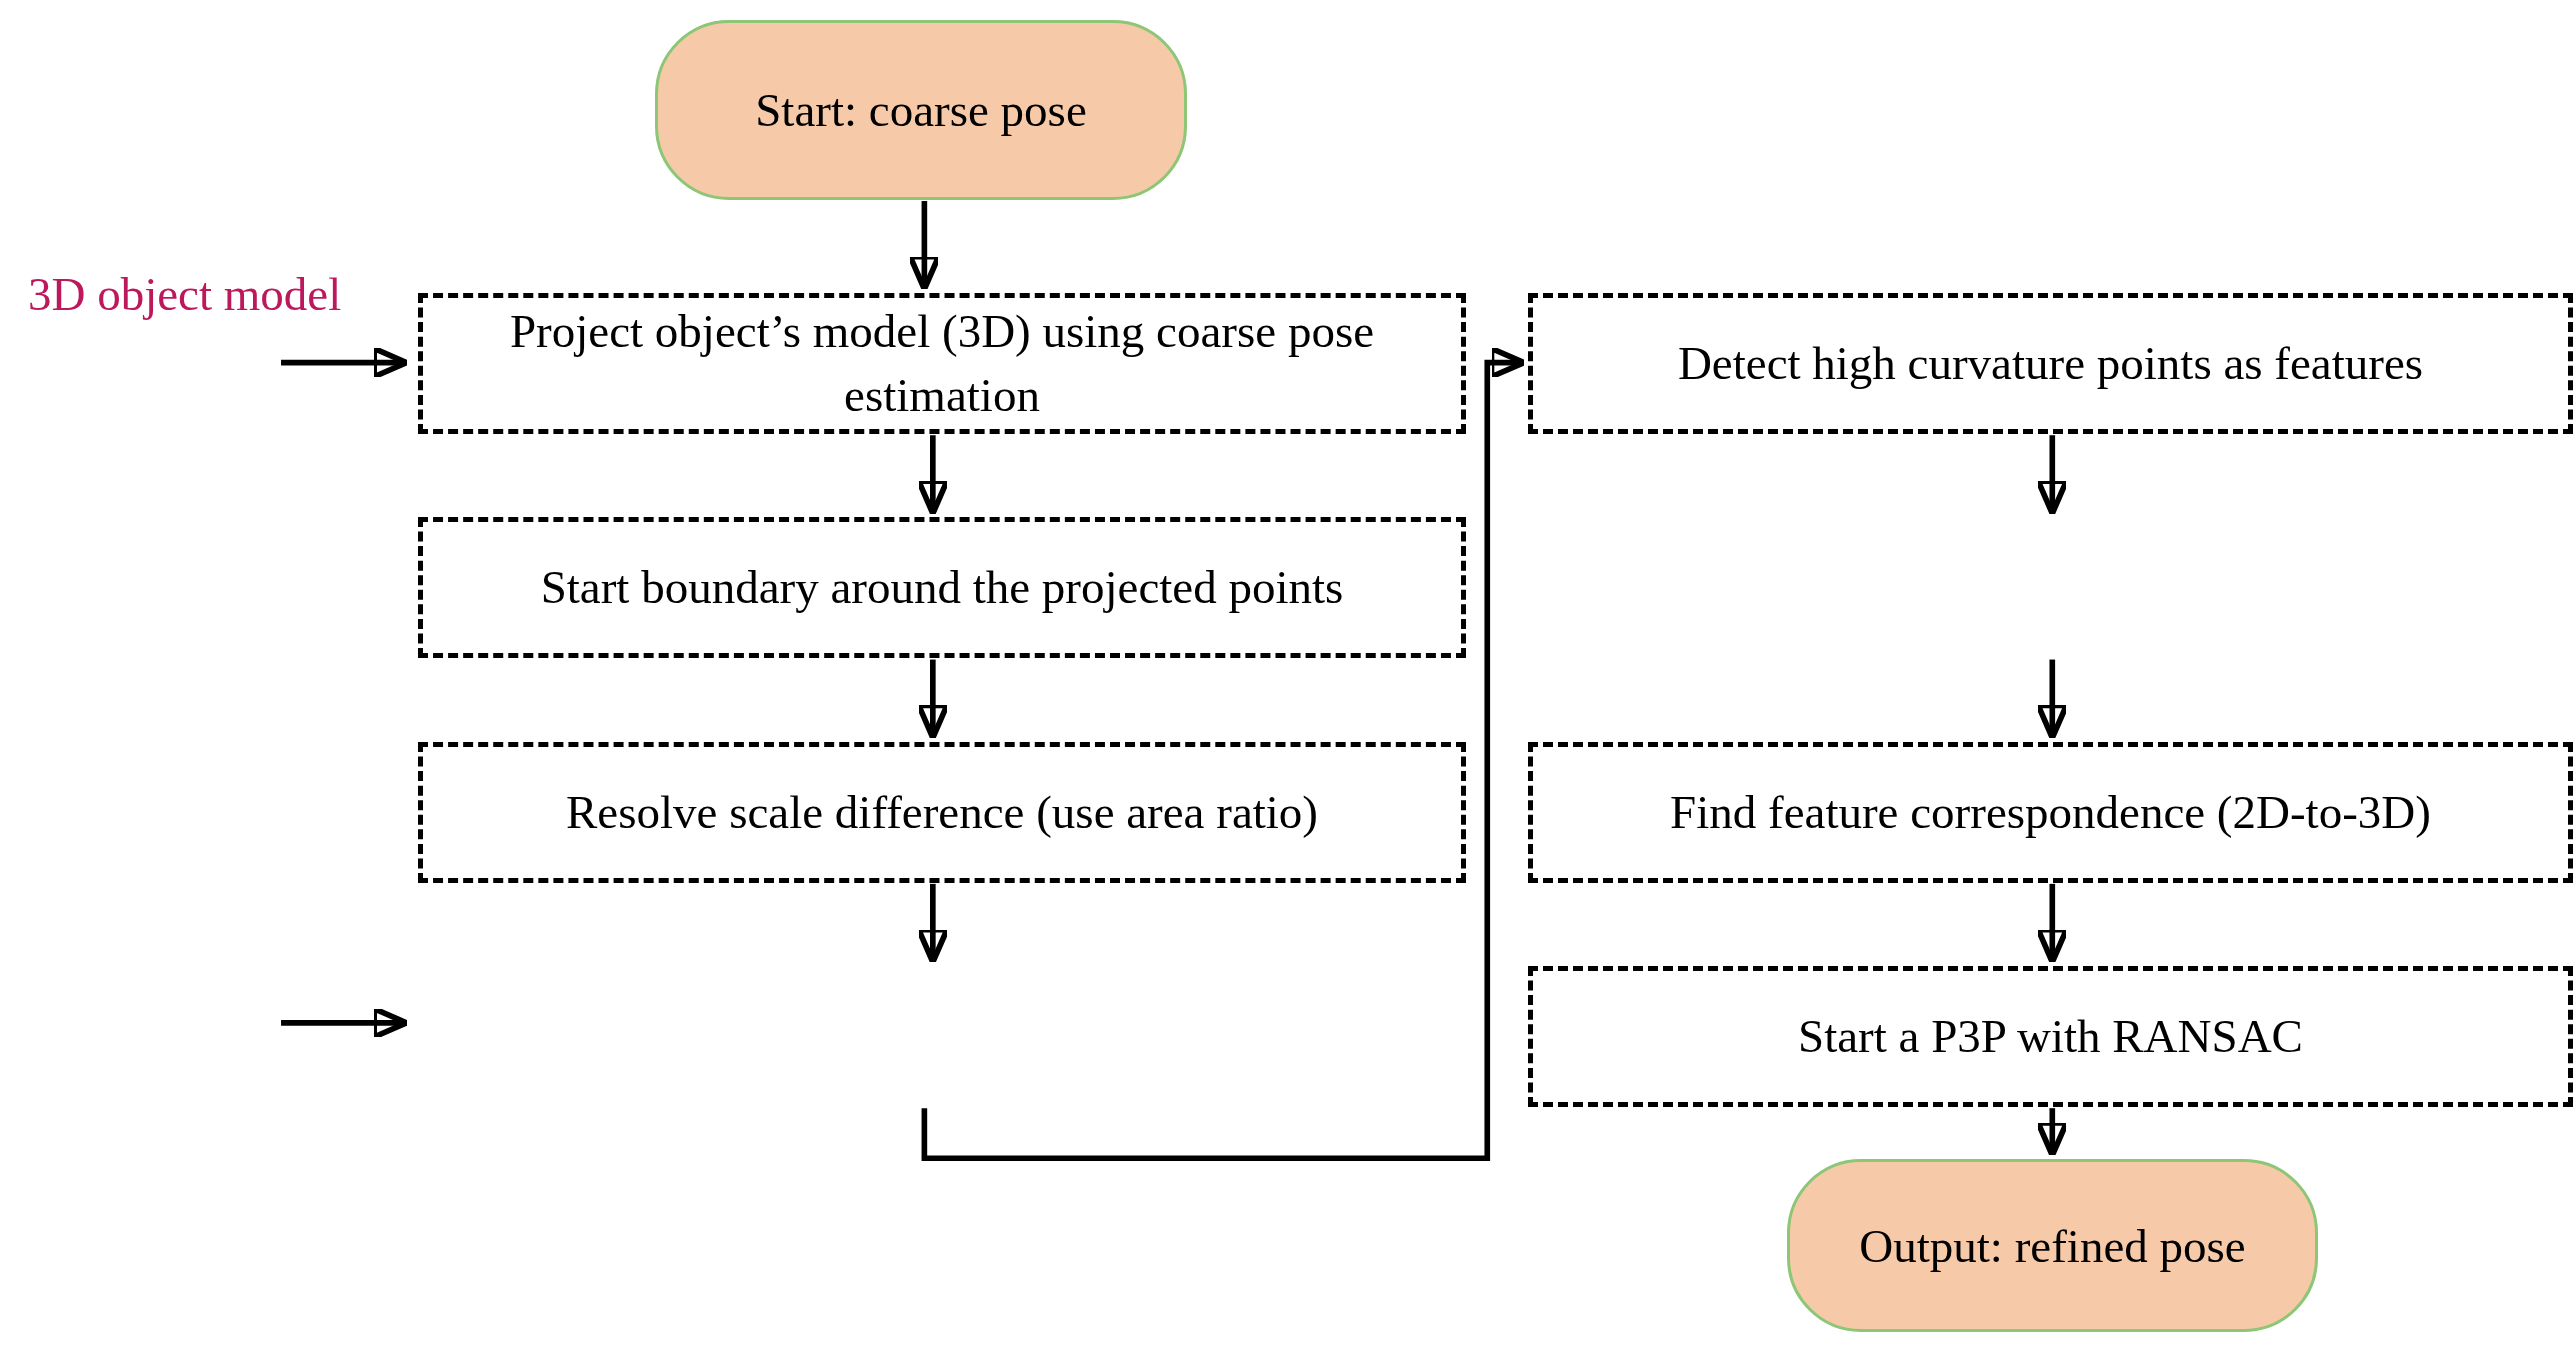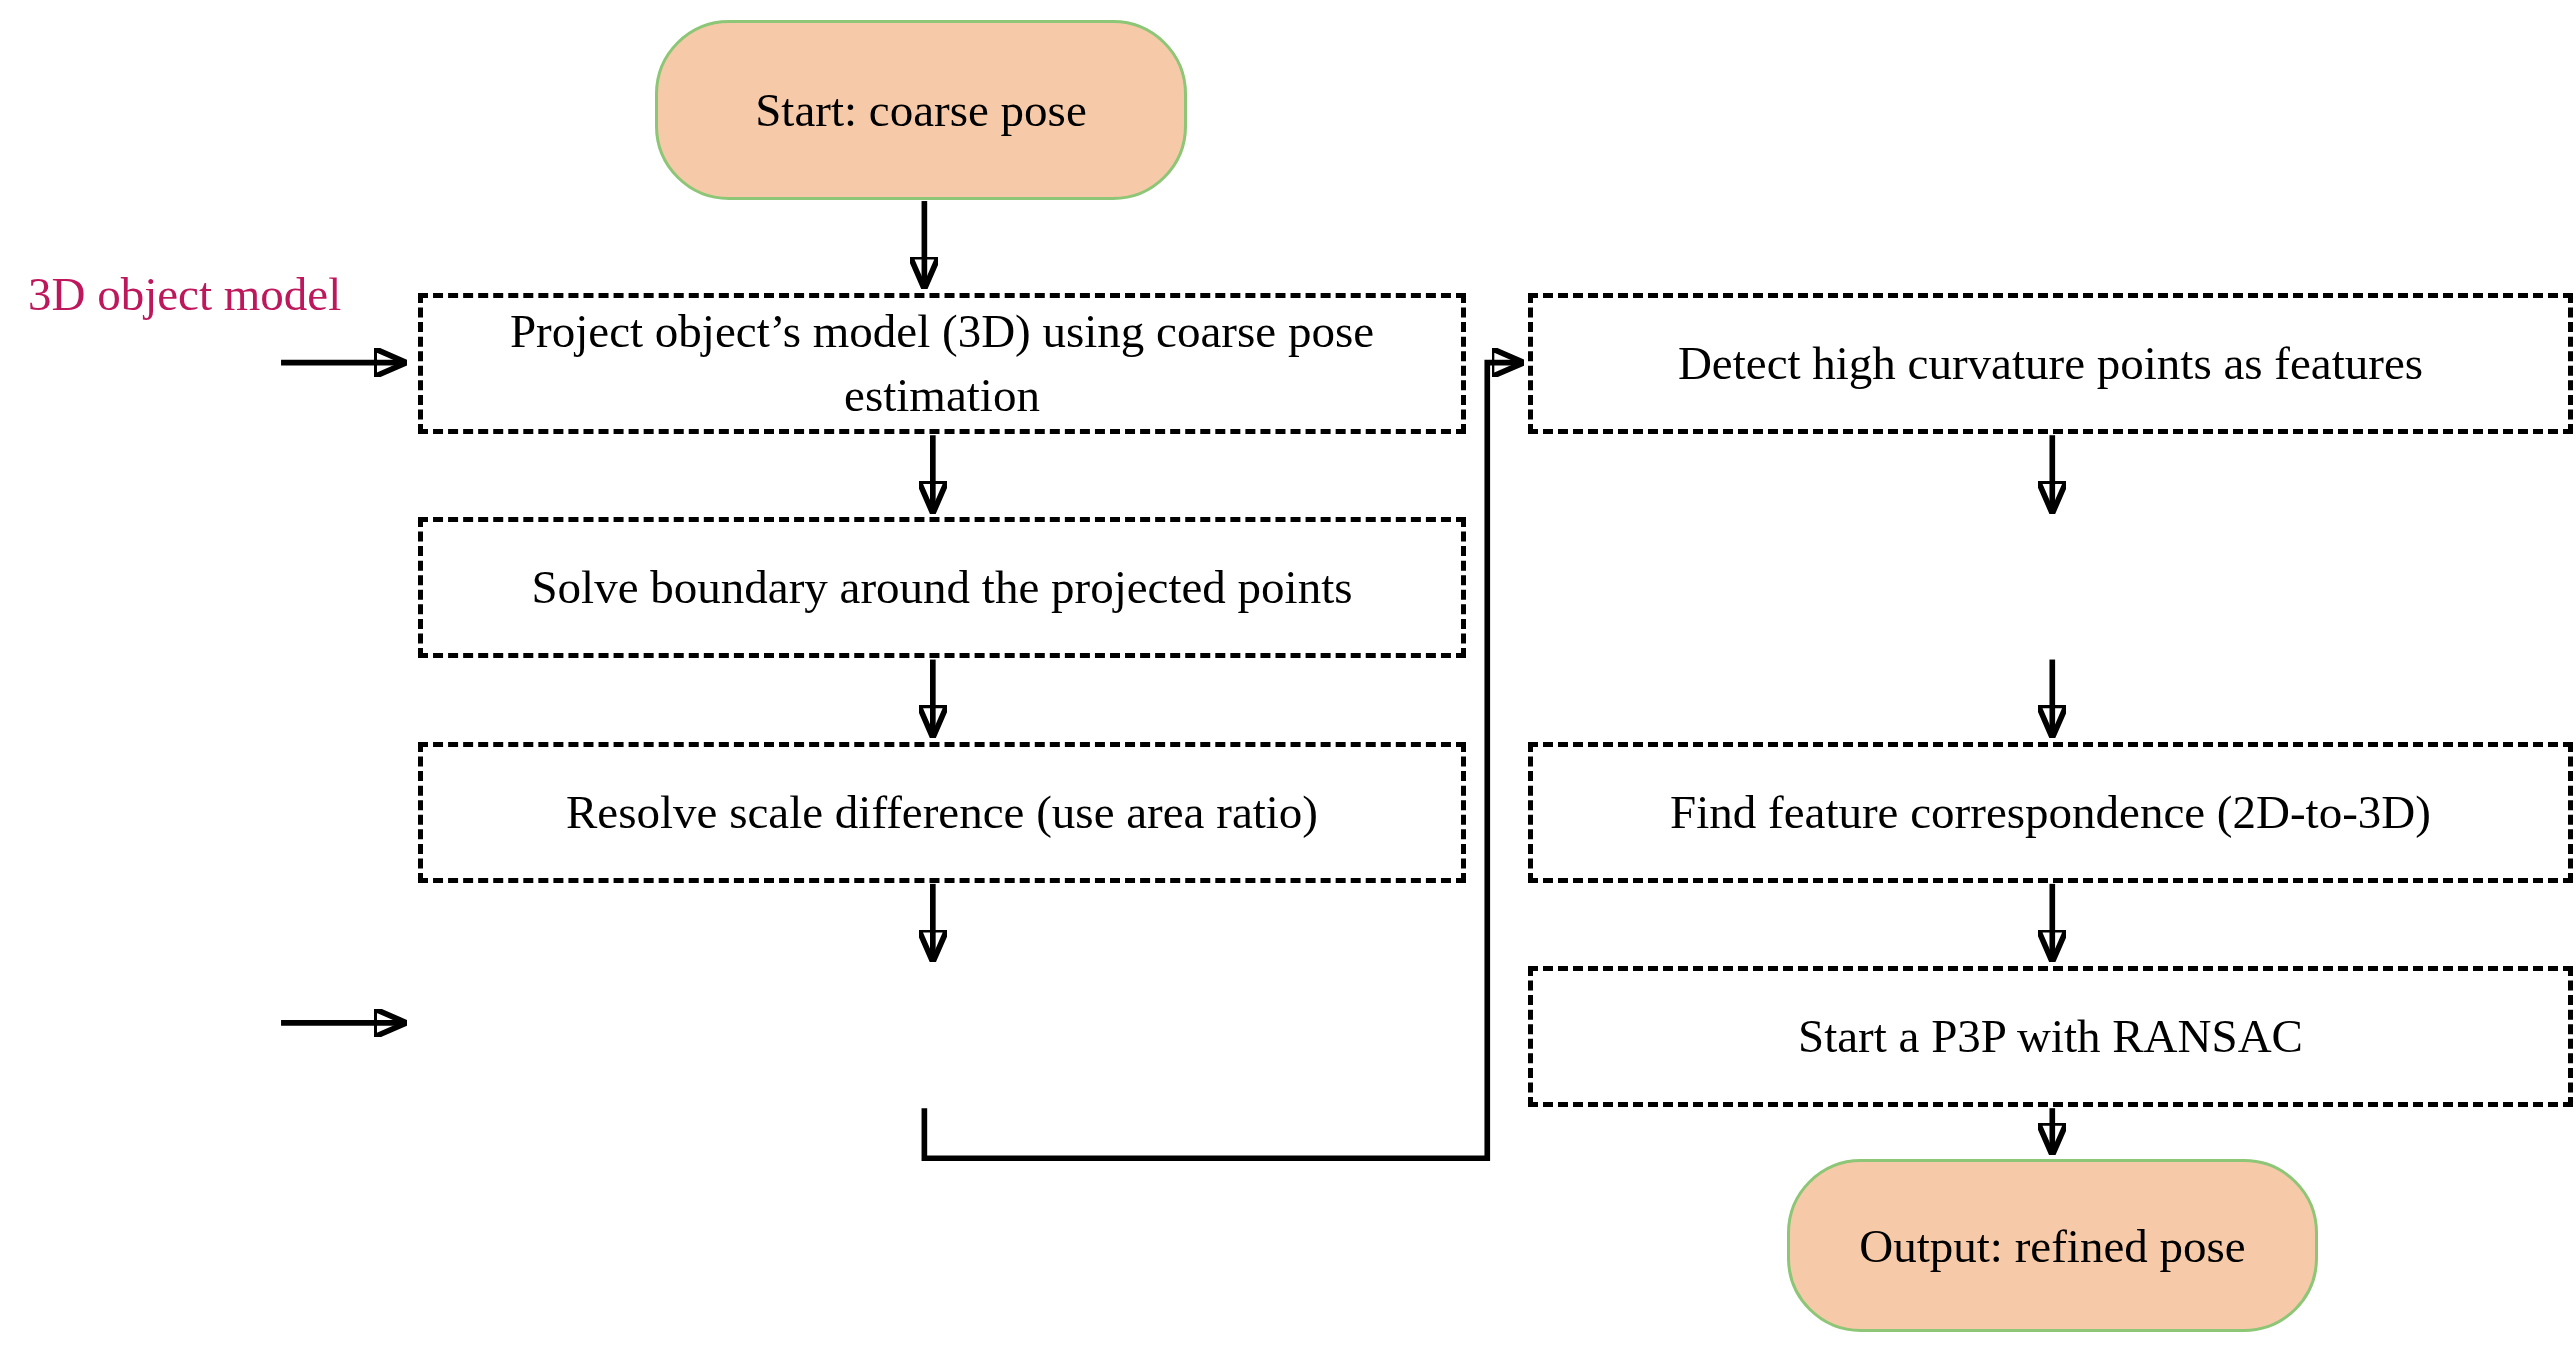--- a/index.html
+++ b/index.html
@@ -115,21 +115,21 @@
   <div class="terminal" id="output-node">
     <span>Output: refined pose</span>
   </div>
 
   <div class="input-label" id="input-label-3d">3D object model</div>
 
   <div class="step col-left row-1">
     <span>Project object’s model (3D) using coarse pose estimation</span>
   </div>
   <div class="step col-left row-2">
-    <span>Solve boundary around the projected points</span>
+    <span>Start boundary around the projected points</span>
   </div>
   <div class="step col-left row-3">
     <span>Resolve scale difference (use area ratio)</span>
   </div>
 
   <div class="step col-right row-1">
     <span>Detect high curvature points as features</span>
   </div>
   <div class="step col-right row-3">
     <span>Find feature correspondence (2D-to-3D)</span>

